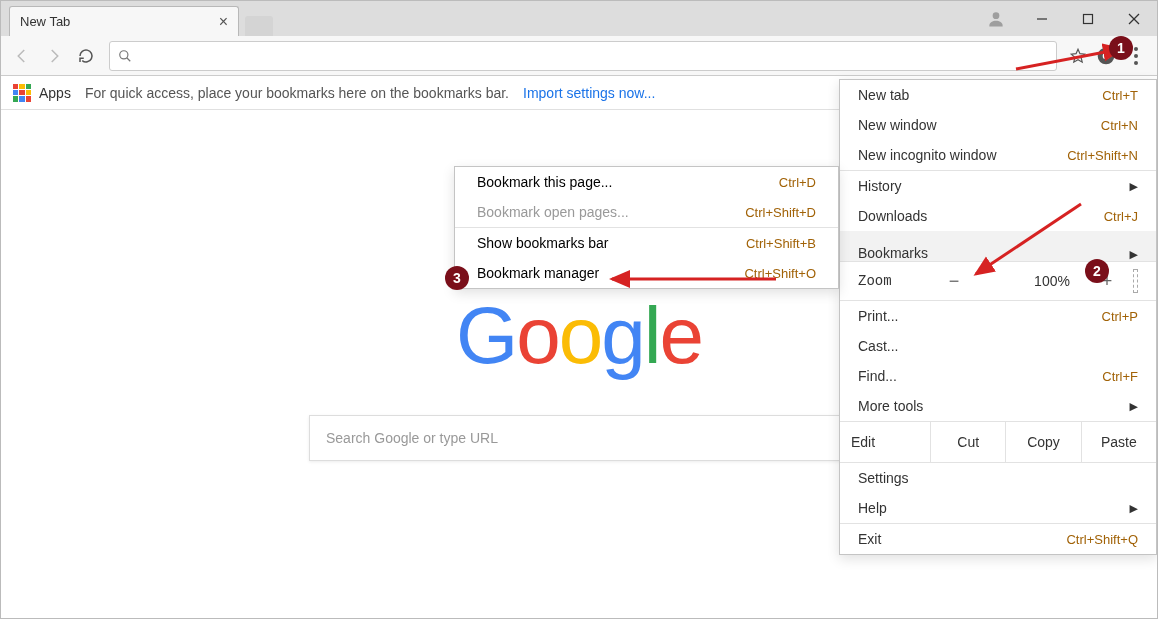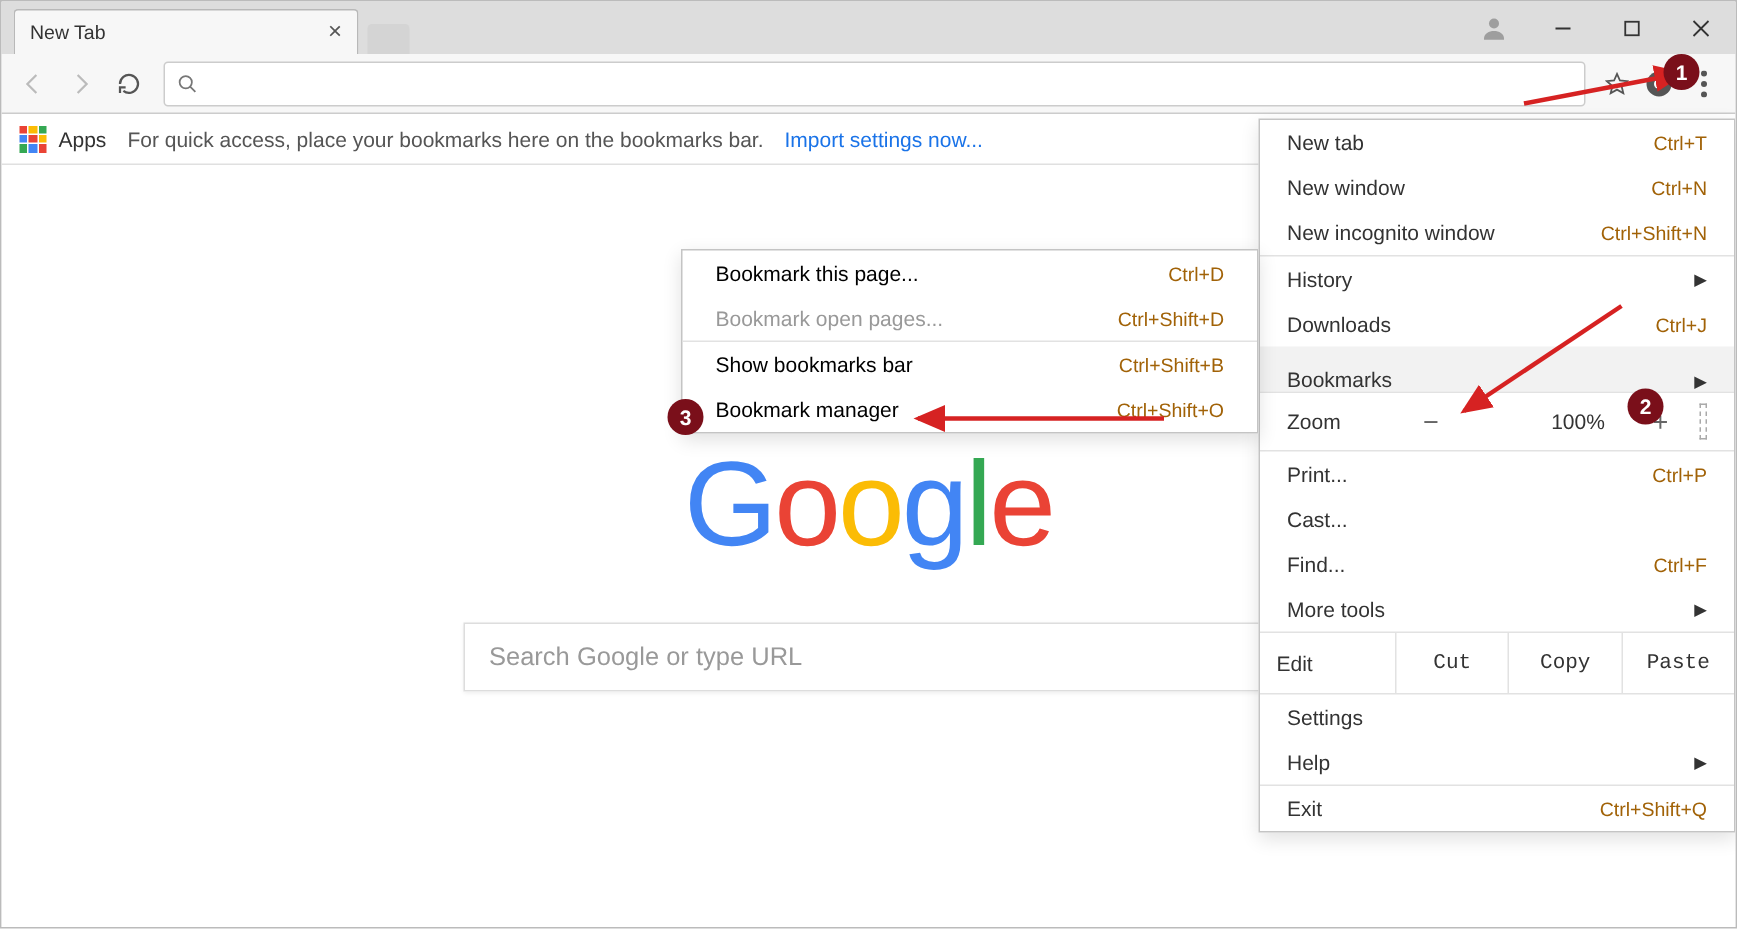--- a/index.html
+++ b/index.html
@@ -33,38 +33,38 @@
 .apps-chip { display:flex; align-items:center; gap:8px; }
 .apps-grid { width:18px; height:18px; display:grid; grid-template-columns:repeat(3,1fr); grid-template-rows:repeat(3,1fr); gap:1px; }
 .apps-grid span { width:100%; height:100%; }
 .bb-hint { color:#555; }
 .bb-link { color:#1a73e8; }
 
 
 .content { position:relative; height: calc(619px - 35px - 40px - 34px); background:#fff; }
 .google-logo { position:absolute; left:50%; top:180px; transform:translateX(-50%); font-size:80px; font-weight:500; letter-spacing:-2px; font-family: "Product Sans", Arial, sans-serif; }
 .google-logo span { display:inline-block; }
-.searchbox { position:absolute; left:50%; top:305px; transform:translateX(-50%); width:540px; height:46px; border:1px solid #ddd; box-shadow:0 1px 3px rgba(0,0,0,0.08); display:flex; align-items:center; padding:0 16px; font-size:17px; color:#999; }
+.searchbox { position:absolute; left:50%; top:305px; transform:translateX(-50%); width:540px; height:46px; border:1px solid #ddd; box-shadow:0 1px 3px rgba(0,0,0,0.08); display:flex; align-items:center; padding:0 16px; font-size:14px; color:#999; }
 
 
 .main-menu { position:absolute; right:0; top:78px; width: 318px; background:#fff; border:1px solid #c4c4c4; box-shadow:0 4px 12px rgba(0,0,0,0.12); font-size:14px; color:#333; }
 .menu-row { display:flex; align-items:center; height:30px; padding:0 18px; justify-content:space-between; }
 .menu-row.hover { background:#f2f2f2;align-items:flex-end; }
 .menu-row .shortcut { color:#a16207; font-size:13px; }
 .menu-divider { height:1px; background:#e2e2e2; }
 .menu-row .arrow { margin-left:auto; color:#333; font-size:11px; }
 .zoom-row { display:flex; align-items:center; height:38px; padding:0 18px; gap:6px; }
-.zoom-label { flex:0 0 80px; }
+.zoom-label { flex:0 0 80px;font-family:Liberation Mono, monospace; }
 .zoom-ctrl { flex:1; display:flex; align-items:center; justify-content:center; gap:20px; }
 .zoom-btn { color:#666; font-size:18px; width:20px; text-align:center; }
 .zoom-val { width:50px; text-align:center;margin-left:43px; }
 .fullscreen { width:24px; height:24px; border:1px dashed #aaa; margin-left:10px; }
 .edit-row { display:flex; align-items:stretch; height:40px; }
 .edit-label { width:90px; display:flex; align-items:center; padding-left:11px; }
-.edit-cell { flex:1; display:flex; align-items:center; justify-content:center; border-left:1px solid #e2e2e2;font-family:Liberation Mono, monospace; }
+.edit-cell { flex:1; display:flex; align-items:center; justify-content:center; border-left:1px solid #e2e2e2; }
 
 
 .submenu { position:absolute; right:318px; top:165px; width:385px; background:#fff; border:1px solid #c4c4c4; box-shadow:0 4px 12px rgba(0,0,0,0.12); font-size:14px; }
 .submenu .menu-row { padding: 0 22px; }
 .submenu .disabled { color:#999; }
 
 
 .badge { position:absolute; width:24px; height:24px; border-radius:50%; background:#7a0f1a; color:#fff; font-size:14px; font-weight:bold; display:flex; align-items:center; justify-content:center; z-index:50; }
 .arrow-svg { position:absolute; z-index:40; }
 

